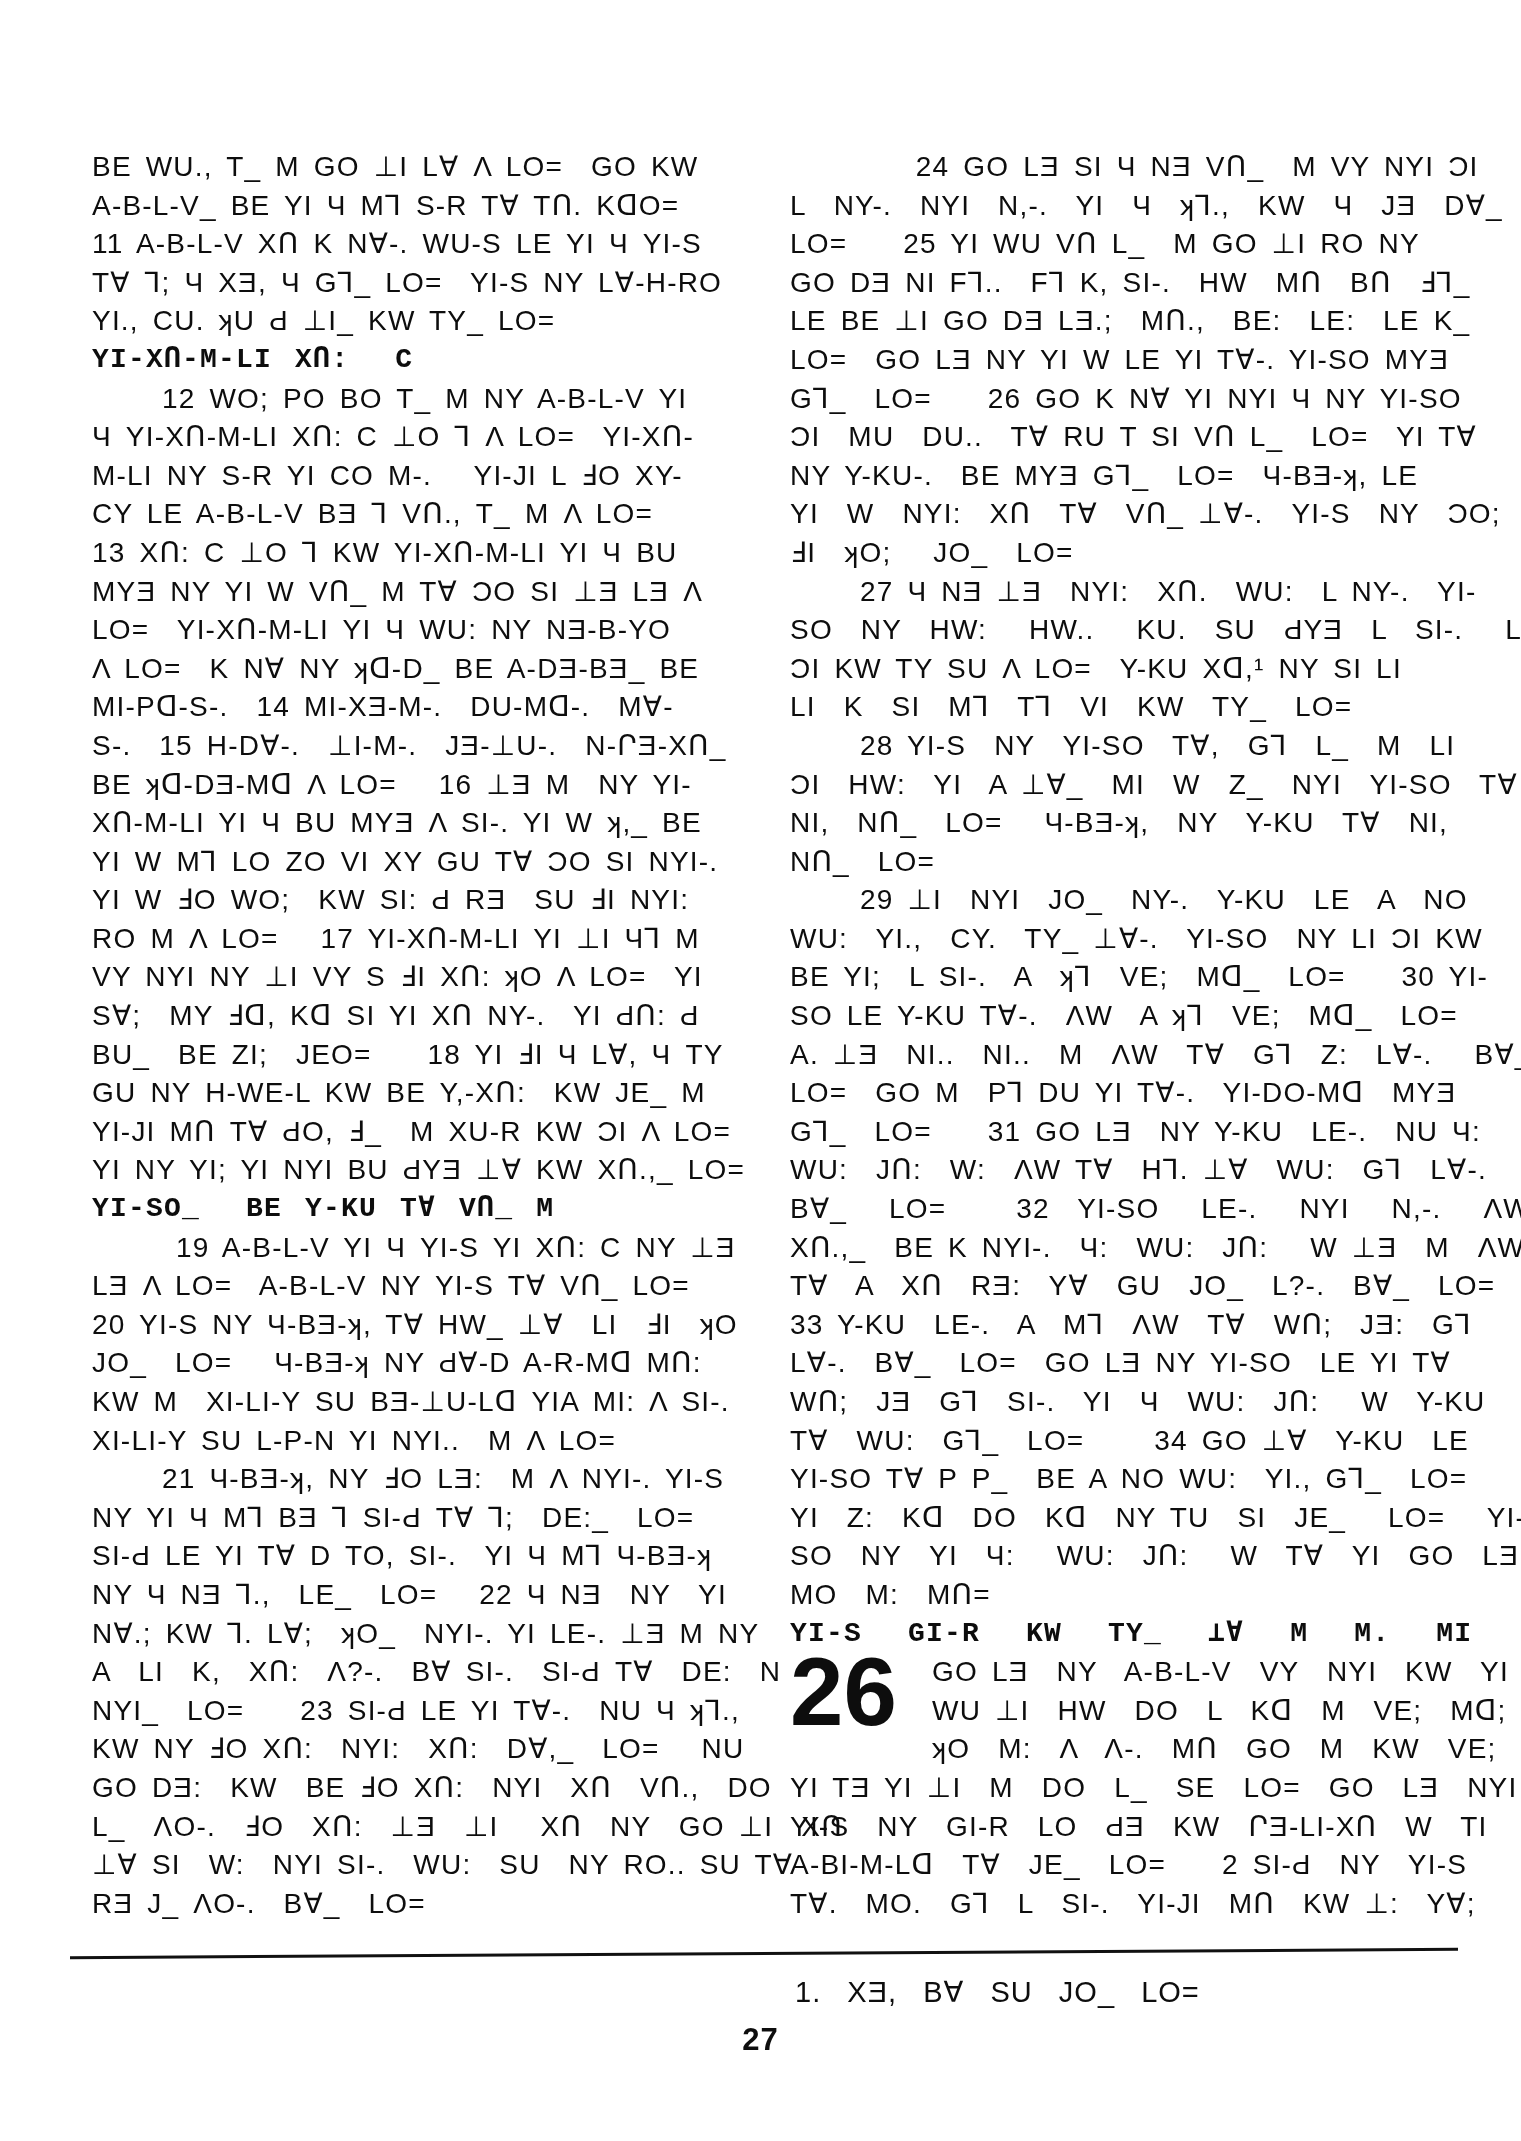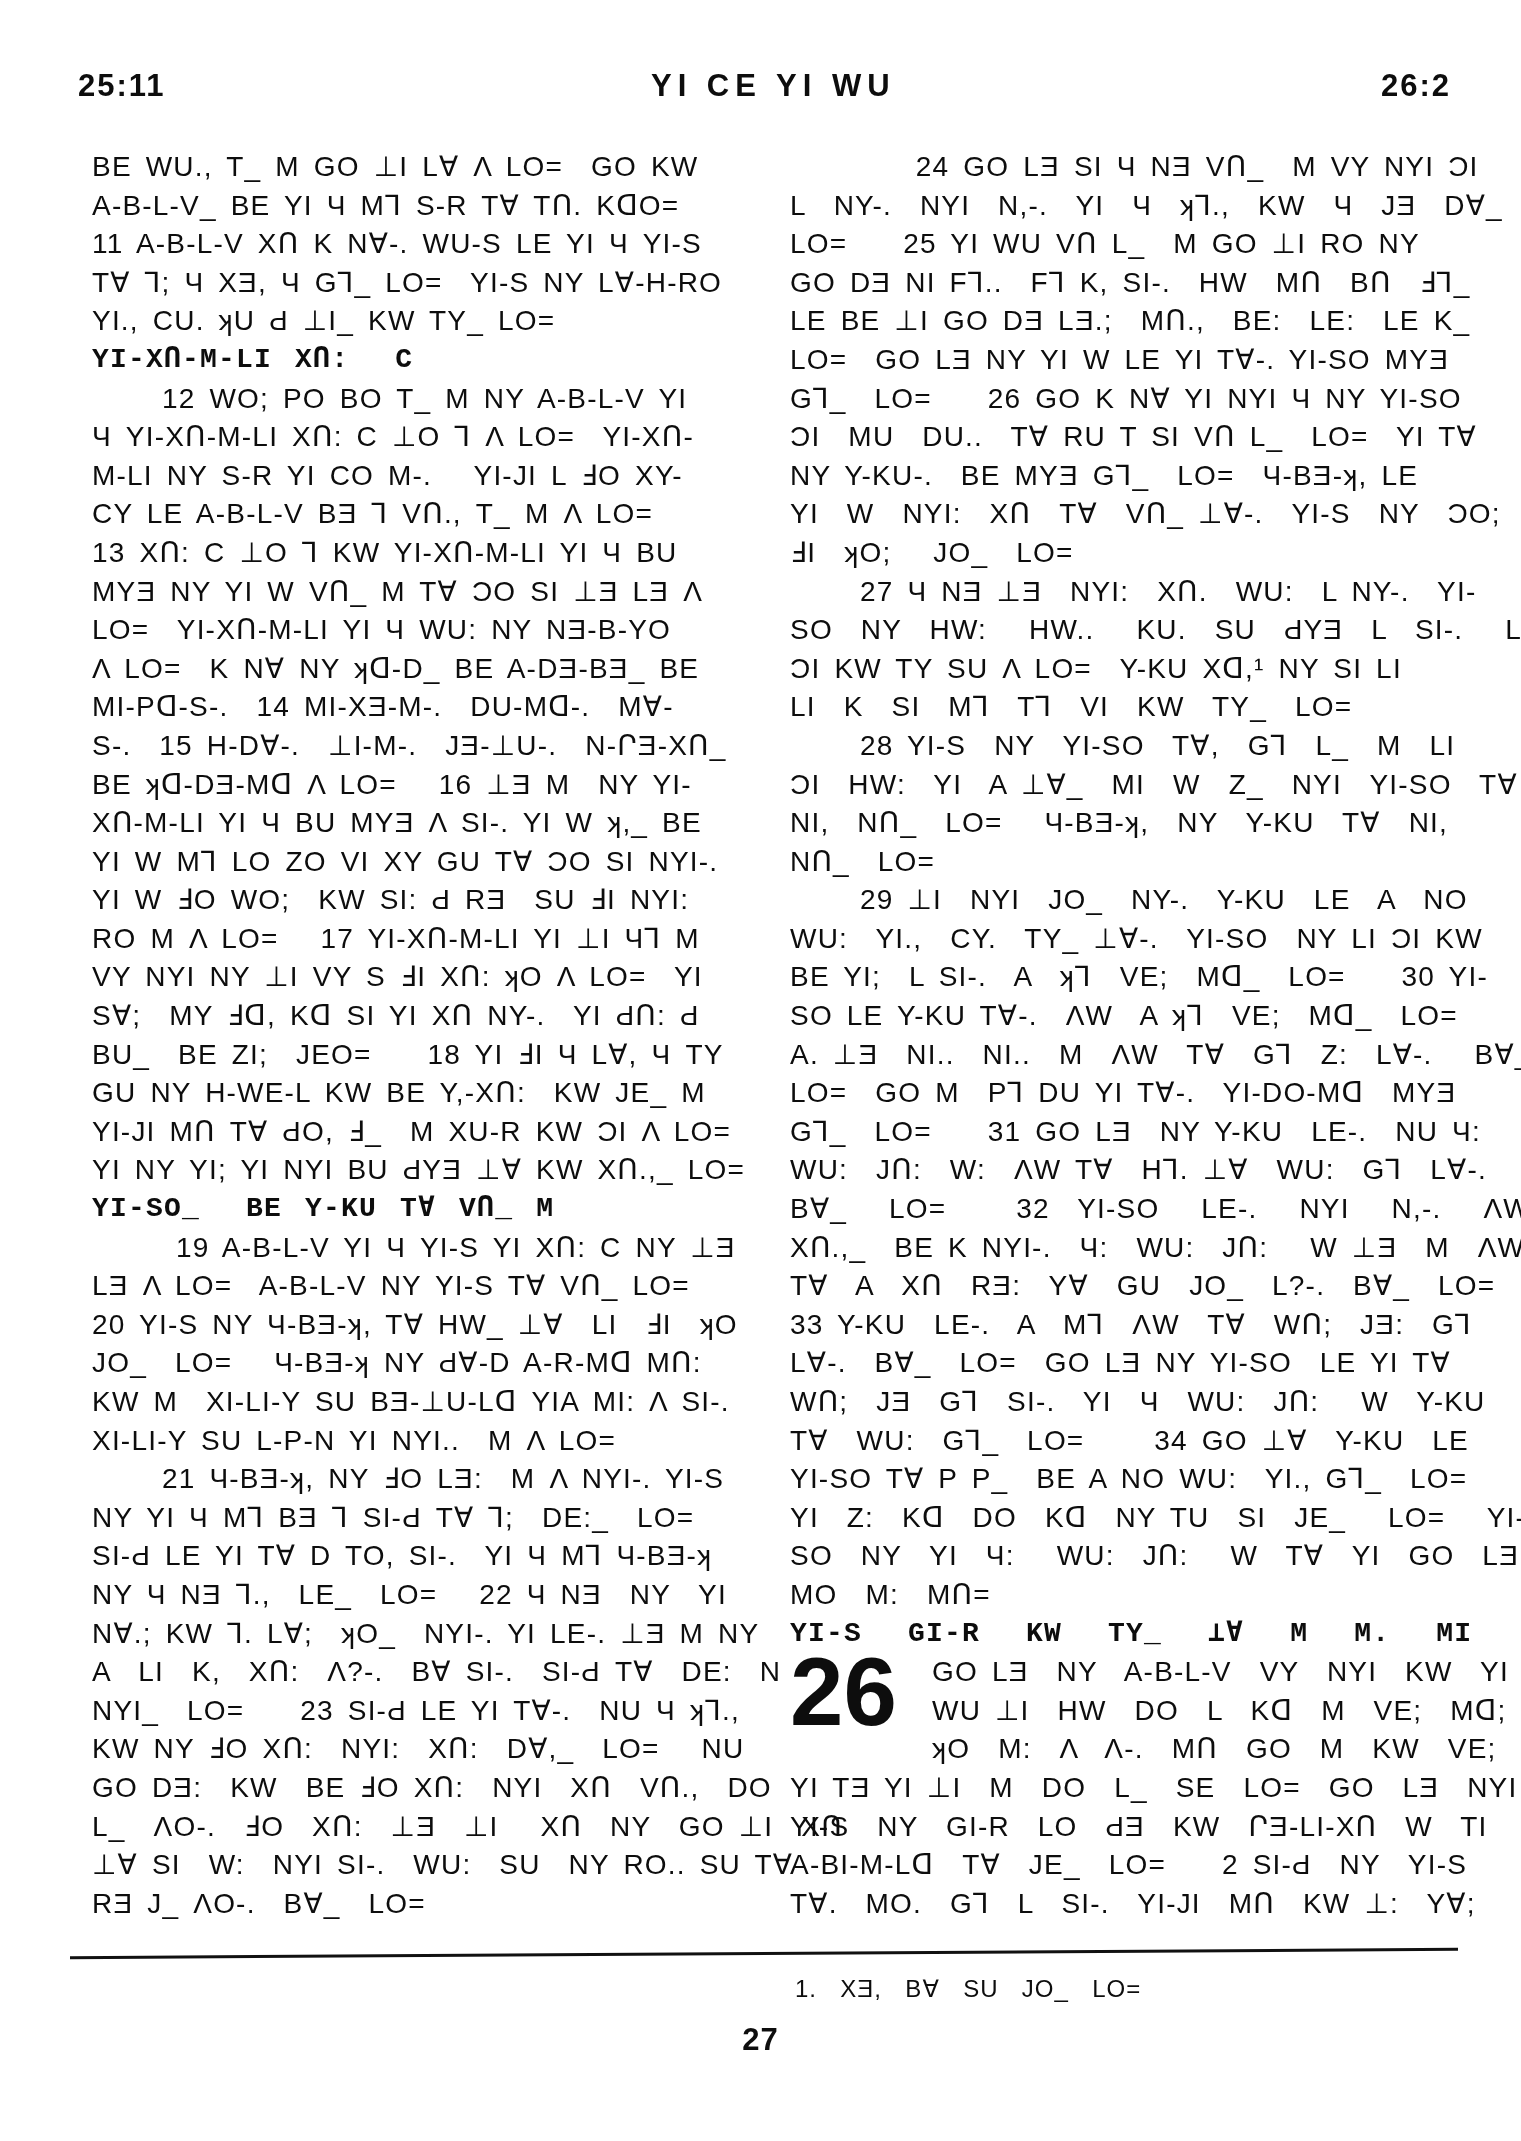--- a/index.html
+++ b/index.html
@@ -36,37 +36,32 @@
     font-size:96px;font-weight:700;line-height:78px;
     height:78px;width:142px;
     letter-spacing:0;
   }
   .footnote-rule{
     position:absolute;left:70px;top:1952px;width:1388px;height:3px;
     background:#111;transform:rotate(-0.35deg);
   }
   .footnote{
     position:absolute;left:795px;top:1975px;
-    font-size:24px;letter-spacing:1px;word-spacing:4px;white-space:pre;
+    font-size:29px;letter-spacing:1px;word-spacing:4px;white-space:pre;
   }
   .page-number{
     position:absolute;left:0;top:2022px;width:100%;
     text-align:center;font-size:31px;font-weight:700;letter-spacing:1px;
   }
 </style>
 </head>
 <body>
 
 <div class="page">
 
-  <div class="running-head">
-    <span>25:11</span>
-    <span class="center">YI CE YI WU</span>
-    <span>26:2</span>
-  </div>
 
   <div class="col col-left" id="col-left"><div class="text-line">BE WU., T_ M GO ⊥I L∀ Λ LO=  GO KW</div><div class="text-line">A-B-L-V_ BE YI Ч M⅂ S-R T∀ TՈ. KᗡO=</div><div class="text-line"><b>11</b> A-B-L-V XՈ K N∀-. WU-S LE YI Ч YI-S</div><div class="text-line">T∀ ⅂; Ч XƎ, Ч G⅂_ LO=  YI-S NY L∀-H-RO</div><div class="text-line">YI., CU. ʞU Ԁ ⊥I_ KW TY_ LO=</div><div class="section-heading">YI-XՈ-M-LI XՈ:  C</div><div class="text-line">     <b>12</b> WO; PO BO T_ M NY A-B-L-V YI</div><div class="text-line">Ч YI-XՈ-M-LI XՈ: C ⊥O ⅂ Λ LO=  YI-XՈ-</div><div class="text-line">M-LI NY S-R YI CO M-.   YI-JI L ℲO XY-</div><div class="text-line">CY LE A-B-L-V BƎ ⅂ VՈ., T_ M Λ LO=</div><div class="text-line"><b>13</b> XՈ: C ⊥O ⅂ KW YI-XՈ-M-LI YI Ч BU</div><div class="text-line">MYƎ NY YI W VՈ_ M T∀ ƆO SI ⊥Ǝ LƎ Λ</div><div class="text-line">LO=  YI-XՈ-M-LI YI Ч WU: NY NƎ-B-YO</div><div class="text-line">Λ LO=  K N∀ NY ʞᗡ-D_ BE A-DƎ-BƎ_ BE</div><div class="text-line">MI-Pᗡ-S-.  <b>14</b> MI-XƎ-M-.  DU-Mᗡ-.  M∀-</div><div class="text-line">S-.  <b>15</b> H-D∀-.  ⊥I-M-.  JƎ-⊥U-.  N-ՐƎ-XՈ_</div><div class="text-line">BE ʞᗡ-DƎ-Mᗡ Λ LO=   <b>16</b> ⊥Ǝ M  NY YI-</div><div class="text-line">XՈ-M-LI YI Ч BU MYƎ Λ SI-. YI W ʞ,_ BE</div><div class="text-line">YI W M⅂ LO ZO VI XY GU T∀ ƆO SI NYI-.</div><div class="text-line">YI W ℲO WO;  KW SI: Ԁ RƎ  SU ℲI NYI:</div><div class="text-line">RO M Λ LO=   <b>17</b> YI-XՈ-M-LI YI ⊥I Ч⅂ M</div><div class="text-line">VY NYI NY ⊥I VY S ℲI XՈ: ʞO Λ LO=  YI</div><div class="text-line">S∀;  MY Ⅎᗡ, Kᗡ SI YI XՈ NY-.  YI ԀՈ: Ԁ</div><div class="text-line">BU_  BE ZI;  JEO=    <b>18</b> YI ℲI Ч L∀, Ч TY</div><div class="text-line">GU NY H-WE-L KW BE Y,-XՈ:  KW JE_ M</div><div class="text-line">YI-JI MՈ T∀ ԀO, Ⅎ_  M XU-R KW ƆI Λ LO=</div><div class="text-line">YI NY YI; YI NYI BU ԀYƎ ⊥∀ KW XՈ.,_ LO=</div><div class="section-heading">YI-SO_  BE Y-KU T∀ VՈ_ M</div><div class="text-line">      <b>19</b> A-B-L-V YI Ч YI-S YI XՈ: C NY ⊥Ǝ</div><div class="text-line">LƎ Λ LO=  A-B-L-V NY YI-S T∀ VՈ_ LO=</div><div class="text-line"><b>20</b> YI-S NY Ч-BƎ-ʞ, T∀ HW_ ⊥∀  LI  ℲI  ʞO</div><div class="text-line">JO_  LO=   Ч-BƎ-ʞ NY Ԁ∀-D A-R-Mᗡ MՈ:</div><div class="text-line">KW M  XI-LI-Y SU BƎ-⊥U-Lᗡ YIA MI: Λ SI-.</div><div class="text-line">XI-LI-Y SU L-P-N YI NYI..  M Λ LO=</div><div class="text-line">     <b>21</b> Ч-BƎ-ʞ, NY ℲO LƎ:  M Λ NYI-. YI-S</div><div class="text-line">NY YI Ч M⅂ BƎ ⅂ SI-Ԁ T∀ ⅂;  DE:_  LO=</div><div class="text-line">SI-Ԁ LE YI T∀ D TO, SI-.  YI Ч M⅂ Ч-BƎ-ʞ</div><div class="text-line">NY Ч NƎ ⅂.,  LE_  LO=   <b>22</b> Ч NƎ  NY  YI</div><div class="text-line">N∀.; KW ⅂. L∀;  ʞO_  NYI-. YI LE-. ⊥Ǝ M NY</div><div class="text-line">A  LI  K,  XՈ:  Λ?-.  B∀ SI-.  SI-Ԁ T∀  DE:  N</div><div class="text-line">NYI_  LO=    <b>23</b> SI-Ԁ LE YI T∀-.  NU Ч ʞ⅂.,</div><div class="text-line">KW NY ℲO XՈ:  NYI:  XՈ:  D∀,_  LO=   NU</div><div class="text-line">GO DƎ:  KW  BE ℲO XՈ:  NYI  XՈ  VՈ.,  DO</div><div class="text-line">L_  ΛO-.  ℲO  XՈ:  ⊥Ǝ  ⊥I   XՈ  NY  GO ⊥I  XՈ</div><div class="text-line">⊥∀ SI  W:  NYI SI-.  WU:  SU  NY RO.. SU T∀</div><div class="text-line">RƎ J_ ΛO-.  B∀_  LO=</div></div>
   <div class="col col-right" id="col-right"><div class="text-line">         <b>24</b> GO LƎ SI Ч NƎ VՈ_  M VY NYI ƆI</div><div class="text-line">L  NY-.  NYI  N,-.  YI  Ч  ʞ⅂.,  KW  Ч  JƎ  D∀_</div><div class="text-line">LO=    <b>25</b> YI WU VՈ L_  M GO ⊥I RO NY</div><div class="text-line">GO DƎ NI F⅂..  F⅂ K, SI-.  HW  MՈ  BՈ  Ⅎ⅂_</div><div class="text-line">LE BE ⊥I GO DƎ LƎ.;  MՈ.,  BE:  LE:  LE K_</div><div class="text-line">LO=  GO LƎ NY YI W LE YI T∀-. YI-SO MYƎ</div><div class="text-line">G⅂_  LO=    <b>26</b> GO K N∀ YI NYI Ч NY YI-SO</div><div class="text-line">ƆI  MU  DU..  T∀ RU T SI VՈ L_  LO=  YI T∀</div><div class="text-line">NY Y-KU-.  BE MYƎ G⅂_  LO=  Ч-BƎ-ʞ, LE</div><div class="text-line">YI  W  NYI:  XՈ  T∀  VՈ_ ⊥∀-.  YI-S  NY  ƆO;</div><div class="text-line">ℲI  ʞO;   JO_  LO=</div><div class="text-line">     <b>27</b> Ч NƎ ⊥Ǝ  NYI:  XՈ.  WU:  L NY-.  YI-</div><div class="text-line">SO  NY  HW:   HW..   KU.  SU  ԀYƎ  L  SI-.   LI</div><div class="text-line">ƆI KW TY SU Λ LO=  Y-KU Xᗡ,¹ NY SI LI</div><div class="text-line">LI  K  SI  M⅂  T⅂  VI  KW  TY_  LO=</div><div class="text-line">     <b>28</b> YI-S  NY  YI-SO  T∀,  G⅂  L_  M  LI</div><div class="text-line">ƆI  HW:  YI  A ⊥∀_  MI  W  Z_  NYI  YI-SO  T∀</div><div class="text-line">NI,  NՈ_  LO=   Ч-BƎ-ʞ,  NY  Y-KU  T∀  NI,</div><div class="text-line">NՈ_  LO=</div><div class="text-line">     <b>29</b> ⊥I  NYI  JO_  NY-.  Y-KU  LE  A  NO</div><div class="text-line">WU:  YI.,  CY.  TY_ ⊥∀-.  YI-SO  NY LI ƆI KW</div><div class="text-line">BE YI;  L SI-.  A  ʞ⅂  VE;  Mᗡ_  LO=    <b>30</b> YI-</div><div class="text-line">SO LE Y-KU T∀-.  ΛW  A ʞ⅂  VE;  Mᗡ_  LO=</div><div class="text-line">A. ⊥Ǝ  NI..  NI..  M  ΛW  T∀  G⅂  Z:  L∀-.   B∀_</div><div class="text-line">LO=  GO M  P⅂ DU YI T∀-.  YI-DO-Mᗡ  MYƎ</div><div class="text-line">G⅂_  LO=    <b>31</b> GO LƎ  NY Y-KU  LE-.  NU Ч:</div><div class="text-line">WU:  JՈ:  W:  ΛW T∀  H⅂. ⊥∀  WU:  G⅂  L∀-.</div><div class="text-line">B∀_   LO=     <b>32</b>  YI-SO   LE-.   NYI   N,-.   ΛW</div><div class="text-line">XՈ.,_  BE K NYI-.  Ч:  WU:  JՈ:   W ⊥Ǝ  M  ΛW</div><div class="text-line">T∀  A  XՈ  RƎ:  Y∀  GU  JO_  L?-.  B∀_  LO=</div><div class="text-line"><b>33</b> Y-KU  LE-.  A  M⅂  ΛW  T∀  WՈ;  JƎ:  G⅂</div><div class="text-line">L∀-.  B∀_  LO=  GO LƎ NY YI-SO  LE YI T∀</div><div class="text-line">WՈ;  JƎ  G⅂  SI-.  YI  Ч  WU:  JՈ:   W  Y-KU</div><div class="text-line">T∀  WU:  G⅂_  LO=     <b>34</b> GO ⊥∀  Y-KU  LE</div><div class="text-line">YI-SO T∀ P P_  BE A NO WU:  YI., G⅂_  LO=</div><div class="text-line">YI  Z:  Kᗡ  DO  Kᗡ  NY TU  SI  JE_   LO=   YI-</div><div class="text-line">SO  NY  YI  Ч:   WU:  JՈ:   W  T∀  YI  GO  LƎ</div><div class="text-line">MO  M:  MՈ=</div><div class="section-heading">YI-S  GI-R  KW  TY_  ⊥∀  M  M.  MI</div><div class="chapter-block"><div class="chapter-number">26</div><div class="text-line">GO LƎ  NY  A-B-L-V  VY  NYI  KW  YI</div><div class="text-line">WU ⊥I  HW  DO  L  Kᗡ  M  VE;  Mᗡ;</div><div class="text-line">ʞO  M:  Λ  Λ-.  MՈ  GO  M  KW  VE;  Mᗡ;  ʞO</div><div class="text-line">YI TƎ YI ⊥I  M  DO  L_  SE  LO=  GO  LƎ  NYI</div><div class="text-line">YI-S  NY  GI-R  LO  ԀƎ  KW  ՐƎ-LI-XՈ  W  TI</div><div class="text-line">A-BI-M-Lᗡ  T∀  JE_  LO=    <b>2</b> SI-Ԁ  NY  YI-S</div><div class="text-line">T∀.  MO.  G⅂  L  SI-.  YI-JI  MՈ  KW ⊥:  Y∀;</div></div></div>
 
   <div class="footnote-rule"></div>
   <div class="footnote">1.  XƎ,  B∀  SU  JO_  LO=</div>
   <div class="page-number">27</div>
 </div>
 
 </body></html>

